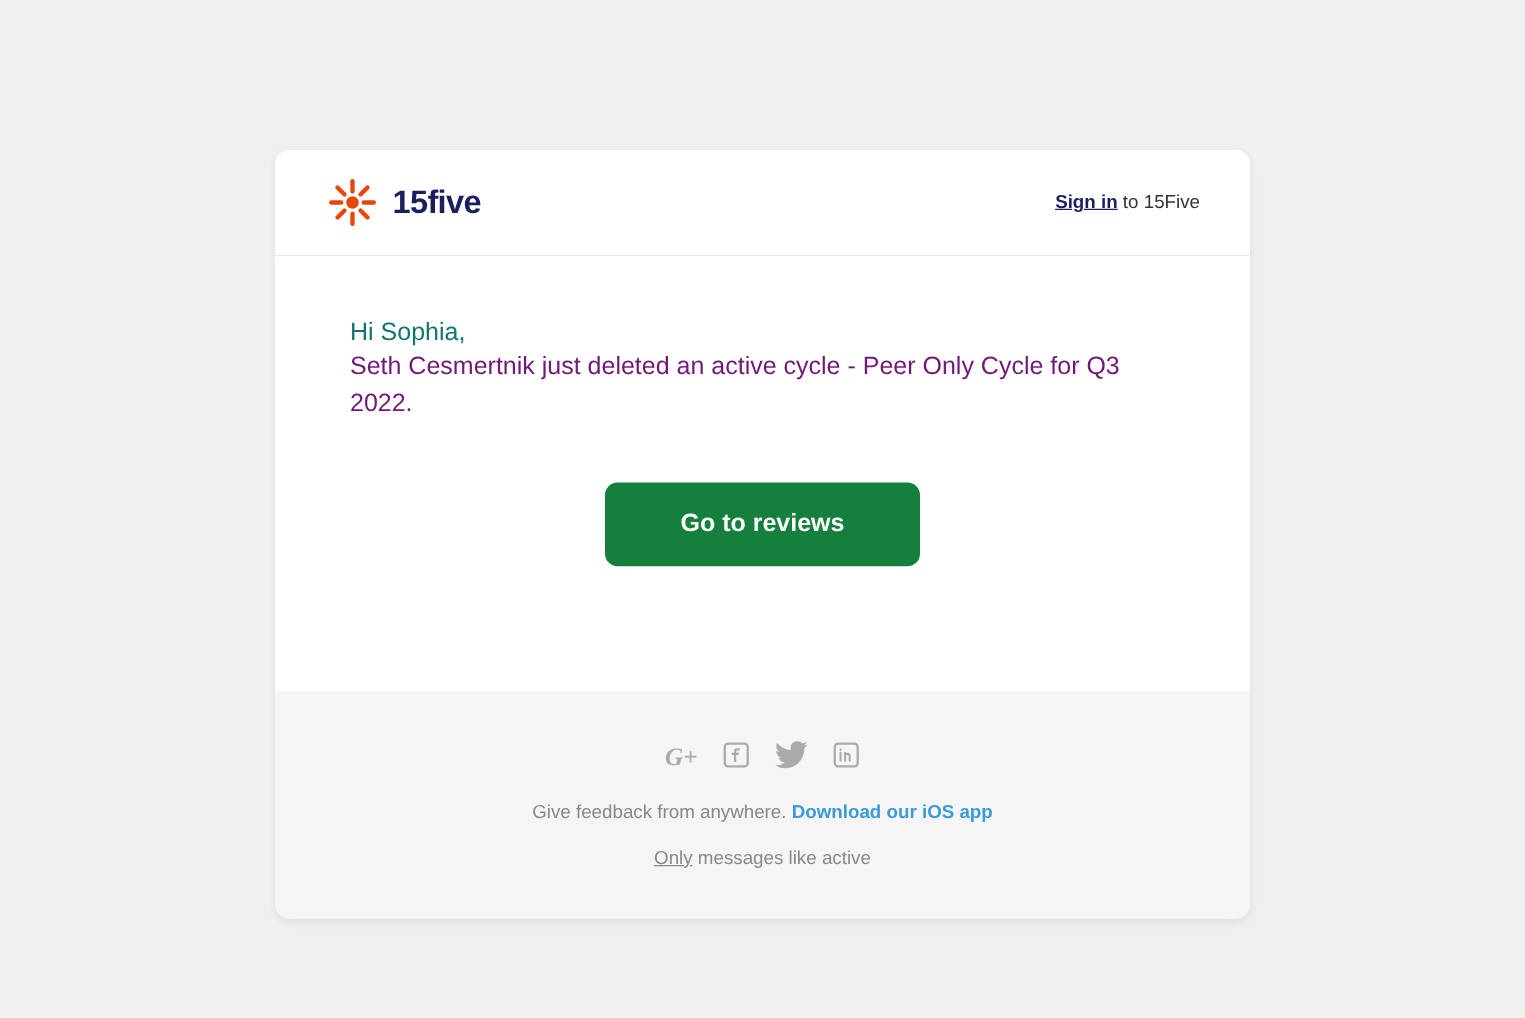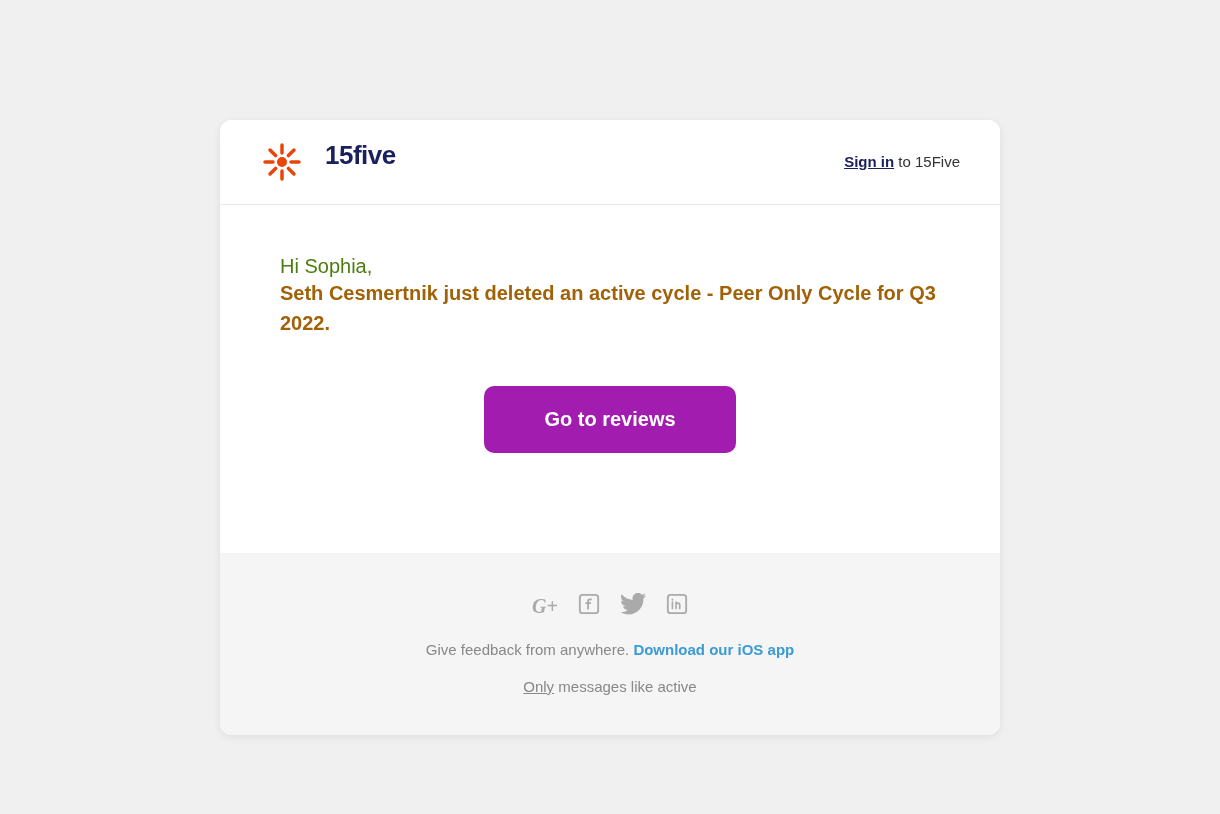--- a/index.html
+++ b/index.html
@@ -40,21 +40,22 @@
       background-color: #ffffff;
       padding: 20px 40px;
       display: flex;
       justify-content: space-between;
       align-items: center;
       border-bottom: 1px solid #e8e8e8;
     }
 
     .logo-area {
       display: flex;
-      gap: 21px;
+      align-items: center;
+      gap: 10px;
     }
 
     .logo-icon {
       width: 44px;
       height: 44px;
     }
 
     .logo-text {
       font-size: 26px;
       font-weight: 700;
@@ -76,40 +77,40 @@
     }
 
     
     .email-body {
       padding: 50px 60px 50px 60px;
       background-color: #ffffff;
     }
 
     .greeting {
       font-size: 20px;
-      color: #4d7c0f;
+      color: #0f766e;
       font-weight: 400;
     }
 
     .message-text {
       font-size: 20px;
-      color: #a16207;
-      font-weight: 700;
+      color: #701a75;
+      font-weight: 400;
       line-height: 1.5;
       margin-bottom: 48px;
     }
 
     .cta-area {
       display: flex;
       justify-content: center;
       margin-bottom: 50px;
     }
 
     .go-to-reviews-btn {
-      background-color: #a21caf;
+      background-color: #15803d;
       color: #ffffff;
       font-size: 20px;
       font-weight: 700;
       padding: 22px 60px;
       border-radius: 10px;
       border: none;
       cursor: pointer;
       text-decoration: none;
       display: inline-block;
     }

